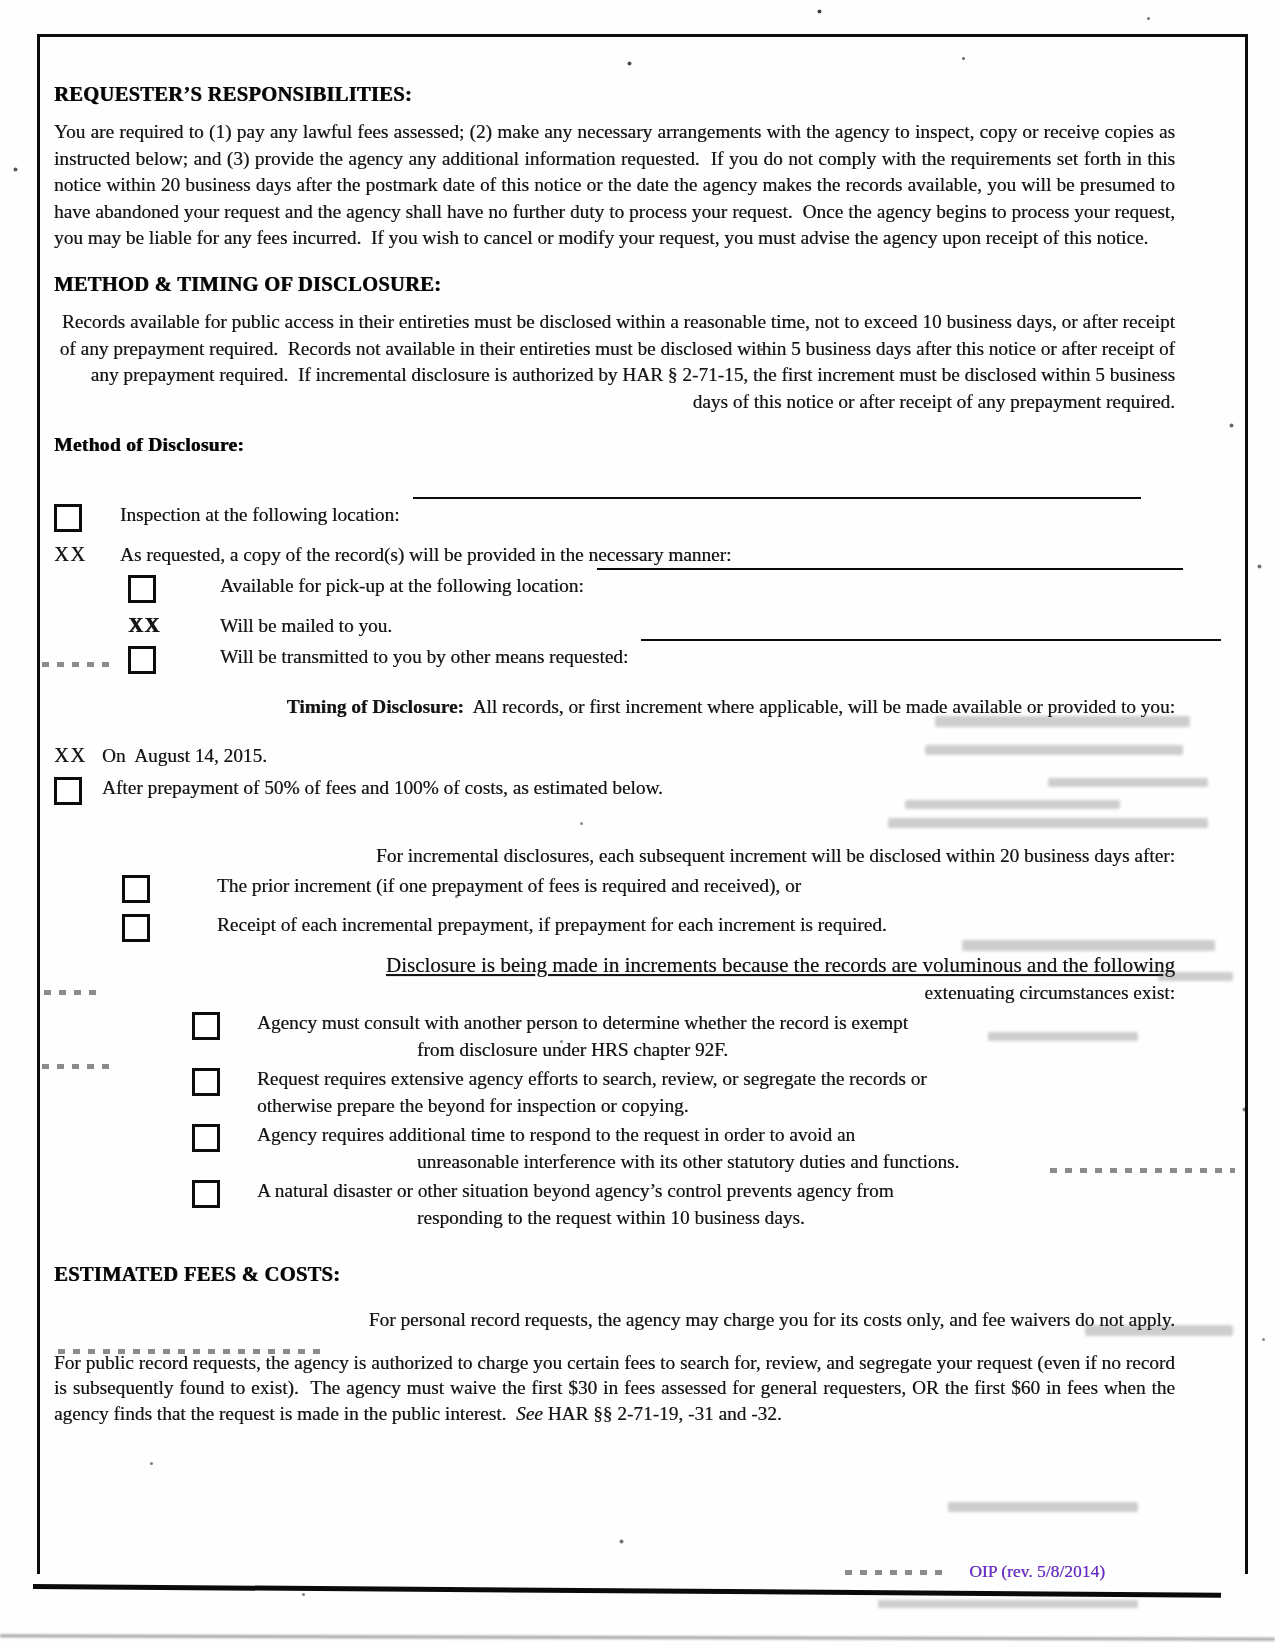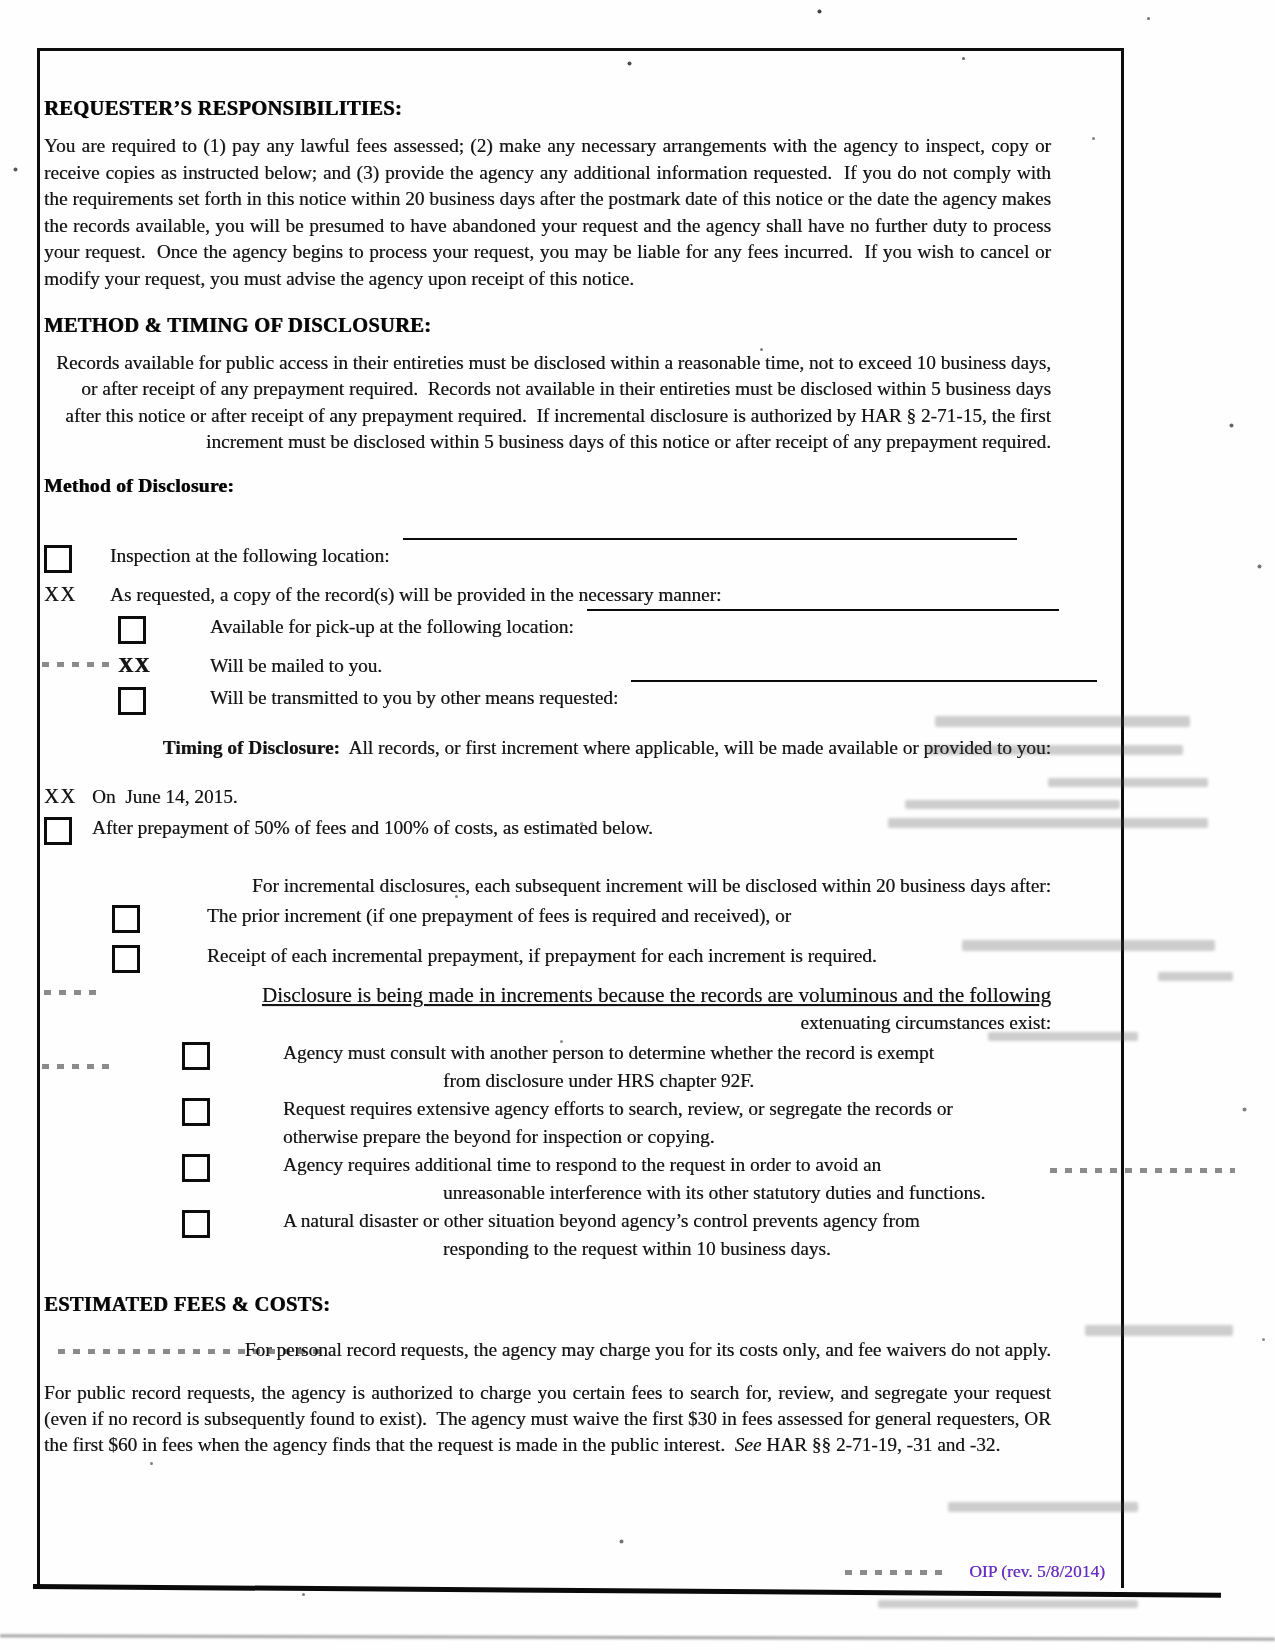--- a/index.html
+++ b/index.html
@@ -6,23 +6,23 @@
   .page{
     position:relative;
     width:1275px;height:1650px;
     background:#fefefe;
     overflow:hidden;
     font-family:"Liberation Serif","DejaVu Serif",serif;
     color:#141414;
   }
   
   .doc{
-    position:absolute;left:37px;top:48px;width:1087px;height:1540px;
+    position:absolute;left:37px;top:34px;width:1211px;height:1540px;
     border:3.5px solid #0d0d0d;border-bottom:none;
-    padding:46px 70px 0 4px;box-sizing:border-box;
+    padding:46px 70px 0 14px;box-sizing:border-box;
   }
   .t{white-space:pre-wrap;text-shadow:0.4px 0.2px 0 rgba(10,10,10,0.55);}
   .h{
     font-size:20.5px;font-weight:bold;color:#060606;margin:0;
     letter-spacing:0.3px;
     text-shadow:0.7px 0.3px 0 rgba(0,0,0,0.8);
   }
   .h3{font-size:19.5px;}
   p{margin:0;text-align:right;}
   .body-par{font-size:19.3px;line-height:26.6px;margin-top:13px;}
@@ -51,26 +51,26 @@
   .blank{
     flex:1 1 auto;border-bottom:2.6px solid #0b0b0b;
     margin-left:13px;transform:translateY(-4px);min-width:40px;
   }
   .b-inspect{margin-right:34px;}
   .b-pickup{margin-right:-8px;}
   .b-transmit{margin-right:-46px;}
 
   .timing-par{font-size:19.3px;line-height:27px;margin-top:15px;}
   .timing-rows{margin-top:22px;}
-  .inc-intro{font-size:19.3px;line-height:27px;margin-top:23px;}
+  .inc-intro{font-size:19.3px;line-height:27px;margin-top:33px;}
   .inc-rows{margin-top:3px;}
   .note1{padding-left:63px;font-size:21px;line-height:28px;text-decoration:underline;}
   .note2{padding-left:168px;font-size:19.3px;line-height:28px;}
   .circs{margin-top:2px;}
-  .crow{display:flex;align-items:flex-start;padding-left:138px;margin-bottom:1px;font-size:19.3px;line-height:27.5px;gap:36px;}
+  .crow{display:flex;align-items:flex-start;padding-left:138px;margin-bottom:1px;font-size:19.3px;line-height:27.5px;}
   .hang{margin-left:160px;}
 
   .fees-h{margin-top:31px;}
   .fees-p1{margin-top:21px;font-size:19.3px;line-height:26px;}
   .fees-p2{margin-top:17px;font-size:19.3px;line-height:25.6px;}
   .see{font-style:italic;}
 
   .footer{
     position:absolute;top:1561px;right:170px;
     font-size:17.5px;color:#6d28d9;
@@ -153,21 +153,21 @@
         <span class="lbl t">Will be transmitted to you by other means requested:</span>
         <span class="blank b-transmit"></span>
       </div>
     </div>
 
     <p class="timing-par"><b class="t">Timing of Disclosure:</b><span class="t">  All records, or first increment where applicable, will be made available or provided to you:</span></p>
 
     <div class="timing-rows">
       <div class="row">
         <span class="markcol w48 xx t">XX</span>
-        <span class="lbl t">On  June 14, 2015.</span>
+        <span class="lbl t">On  August 14, 2015.</span>
       </div>
       <div class="row">
         <span class="markcol w48"><span class="cb"></span></span>
         <span class="lbl t">After prepayment of 50% of fees and 100% of costs, as estimated below.</span>
       </div>
     </div>
 
     <p class="t inc-intro">For incremental disclosures, each subsequent increment will be disclosed within 20 business days after:</p>
     <div class="inc-rows">
       <div class="row ilvl">

